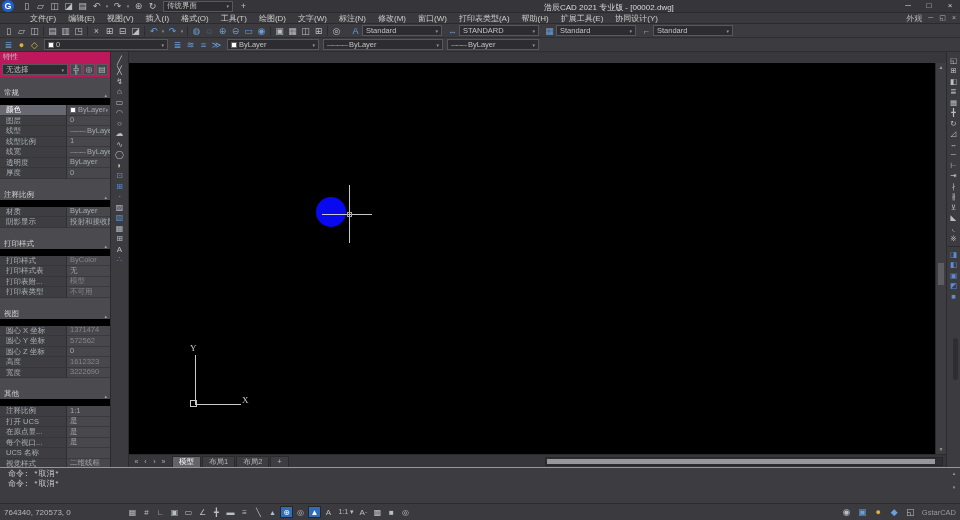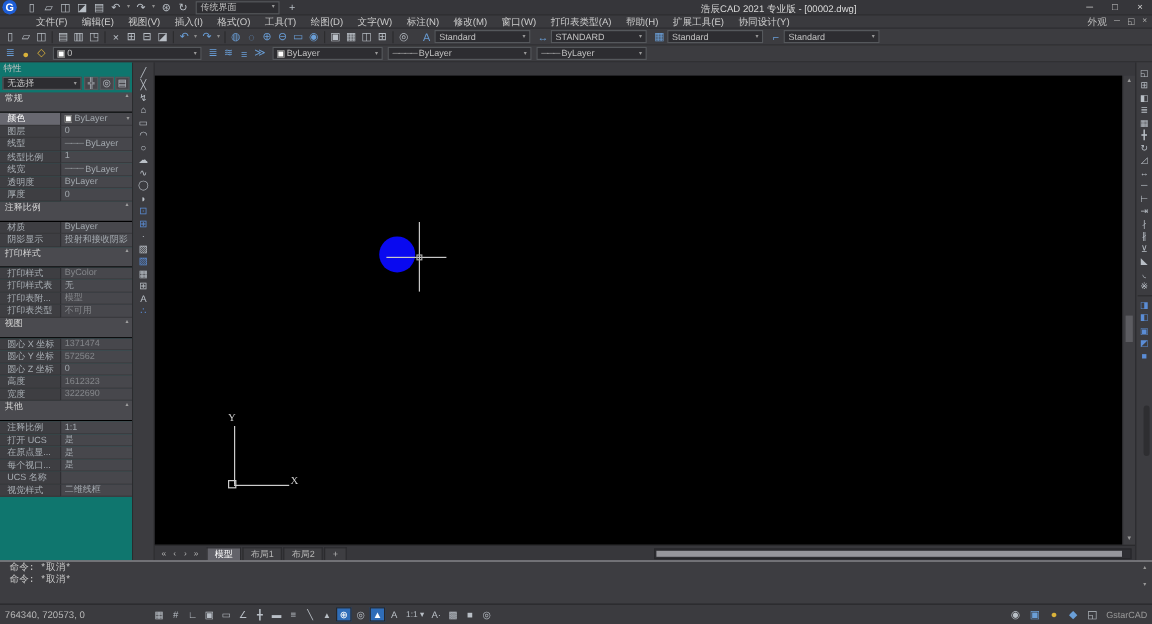--- a/index.html
+++ b/index.html
@@ -9,43 +9,43 @@
   
   .titlebar{position:absolute;top:0;left:0;right:0;height:13px;background:#36363a;display:flex;align-items:center;border-bottom:1px solid #2b2b2e}
   .logo{width:12px;height:12px;margin-left:2px;border-radius:50%;background:#1e5ed6;color:#fff;font-size:9px;font-weight:bold;display:flex;align-items:center;justify-content:center}
   .qat{display:flex;align-items:center;margin-left:6px;gap:1px}
   .icon{display:inline-flex;align-items:center;justify-content:center;width:13px;height:12px;font-size:9px;color:#b9bfc6;cursor:default;flex:0 0 auto}
   .icon.blue{color:#6a9fd8}
   .icon.tiny{width:6px;font-size:5px;color:#8d8d8d}
   .sep{width:1px;height:10px;background:#2c2c2e;margin:0 2px;flex:0 0 auto}
   .dd{display:inline-flex;align-items:center;background:#2d2d31;border:1px solid #55585c;height:11px;font-size:7.5px;color:#c2c2c2;padding:0 3px;flex:0 0 auto}
   .dd .arr{margin-left:auto;font-size:5px;color:#9a9a9a;padding-left:3px}
-  .title-text{position:absolute;left:584px;top:2px;font-size:8px;color:#d8d8d8;white-space:nowrap}
+  .title-text{position:absolute;left:544px;top:2px;font-size:8px;color:#d8d8d8;white-space:nowrap}
   .winbtns{position:absolute;right:4px;top:1px;display:flex;gap:9px;font-size:8px;color:#cfcfcf}
   .winbtns span{width:12px;text-align:center}
   
   .menubar{position:absolute;top:13px;left:0;right:0;height:11px;background:#3a3a3e;display:flex;align-items:center;border-bottom:1px solid #2b2b2e;padding-left:24px}
   .menu-item{font-size:8px;color:#cccccc;padding:0 6px;white-space:nowrap}
   .menubar-right{margin-left:auto;display:flex;align-items:center;gap:6px;padding-right:4px;font-size:8px;color:#bbbbbb}
   .mdi{display:flex;gap:6px;font-size:7px;color:#b0b0b0}
   
   .tb{position:absolute;left:0;right:0;display:flex;align-items:center;background:#3c3c40;border-bottom:1px solid #2e2e31;padding-left:2px}
   .tb1{top:24px;height:14px}
   .tb2{top:38px;height:14px}
   .combo{display:inline-flex;align-items:center;margin:0 2px}
   
-  .props{position:absolute;top:52px;left:0;width:111px;height:415px;background:#0f766e;border-right:1px solid #2b2b2e;overflow:hidden}
+  .props{position:absolute;top:52px;left:0;width:111px;height:415px;background:#be185d;border-right:1px solid #2b2b2e;overflow:hidden}
   .props-title{height:10px;font-size:7.5px;color:#c0c0c0;padding-left:3px;display:flex;align-items:center}
   .props-selrow{height:15px;display:flex;align-items:center;padding:0 2px;gap:1px}
   .props-selrow .dd{width:66px}
   .ptool{width:12px;height:11px;font-size:8px;color:#b9bfc6;display:inline-flex;align-items:center;justify-content:center;background:#46464b;border:1px solid #55585c}
-  .psec{height:17px;background:#4a4a4f;color:#d4d4d4;font-size:7.5px;display:flex;align-items:flex-start;padding-left:4px;border-bottom:1px solid #000000}
+  .psec{height:28px;background:#4a4a4f;color:#d4d4d4;font-size:7.5px;display:flex;align-items:flex-end;padding-left:4px;border-bottom:7px solid #000000}
   .psec .psec-a{margin-left:auto;padding-right:3px;font-size:5px;color:#a0a0a0}
   .prow{height:10.5px;display:flex;font-size:7.5px;line-height:10.5px}
-  .plabel{width:50px;padding-left:6px;background:#3e3e42;color:#a8aeb4;border-bottom:1px solid #37373a;white-space:nowrap;overflow:hidden}
+  .plabel{width:66px;padding-left:6px;background:#3e3e42;color:#a8aeb4;border-bottom:1px solid #37373a;white-space:nowrap;overflow:hidden}
   .plabel.sel{background:#686870;color:#ffffff}
   .pvalue{flex:1;background:#47474c;color:#a2a8ae;border-left:1px solid #2f2f33;border-bottom:1px solid #3a3a3e;padding-left:3px;display:flex;align-items:center;white-space:nowrap;overflow:hidden}
   .pvalue.dim{color:#85878b}
   .swatch{width:6px;height:6px;display:inline-block;border:1px solid #666;margin-right:2px;flex:0 0 auto}
   .ldash{font-size:6px;letter-spacing:-1px;margin-right:2px;color:inherit}
   .pdd{margin-left:auto;font-size:5px;color:#9a9a9a;padding-right:2px}
   .vbar{position:absolute;top:52px;width:18px;height:415px;background:#3c3c40;display:flex;flex-direction:column;align-items:center;padding-top:3px}
   .vbar-left{left:111px;border-right:1px solid #2b2b2e}
   .vbar-right{right:0;width:14px;border-left:1px solid #2b2b2e}
   .vicon{width:16px;height:10.5px;font-size:8px;color:#b9bfc6;display:flex;align-items:center;justify-content:center;flex:0 0 auto}

